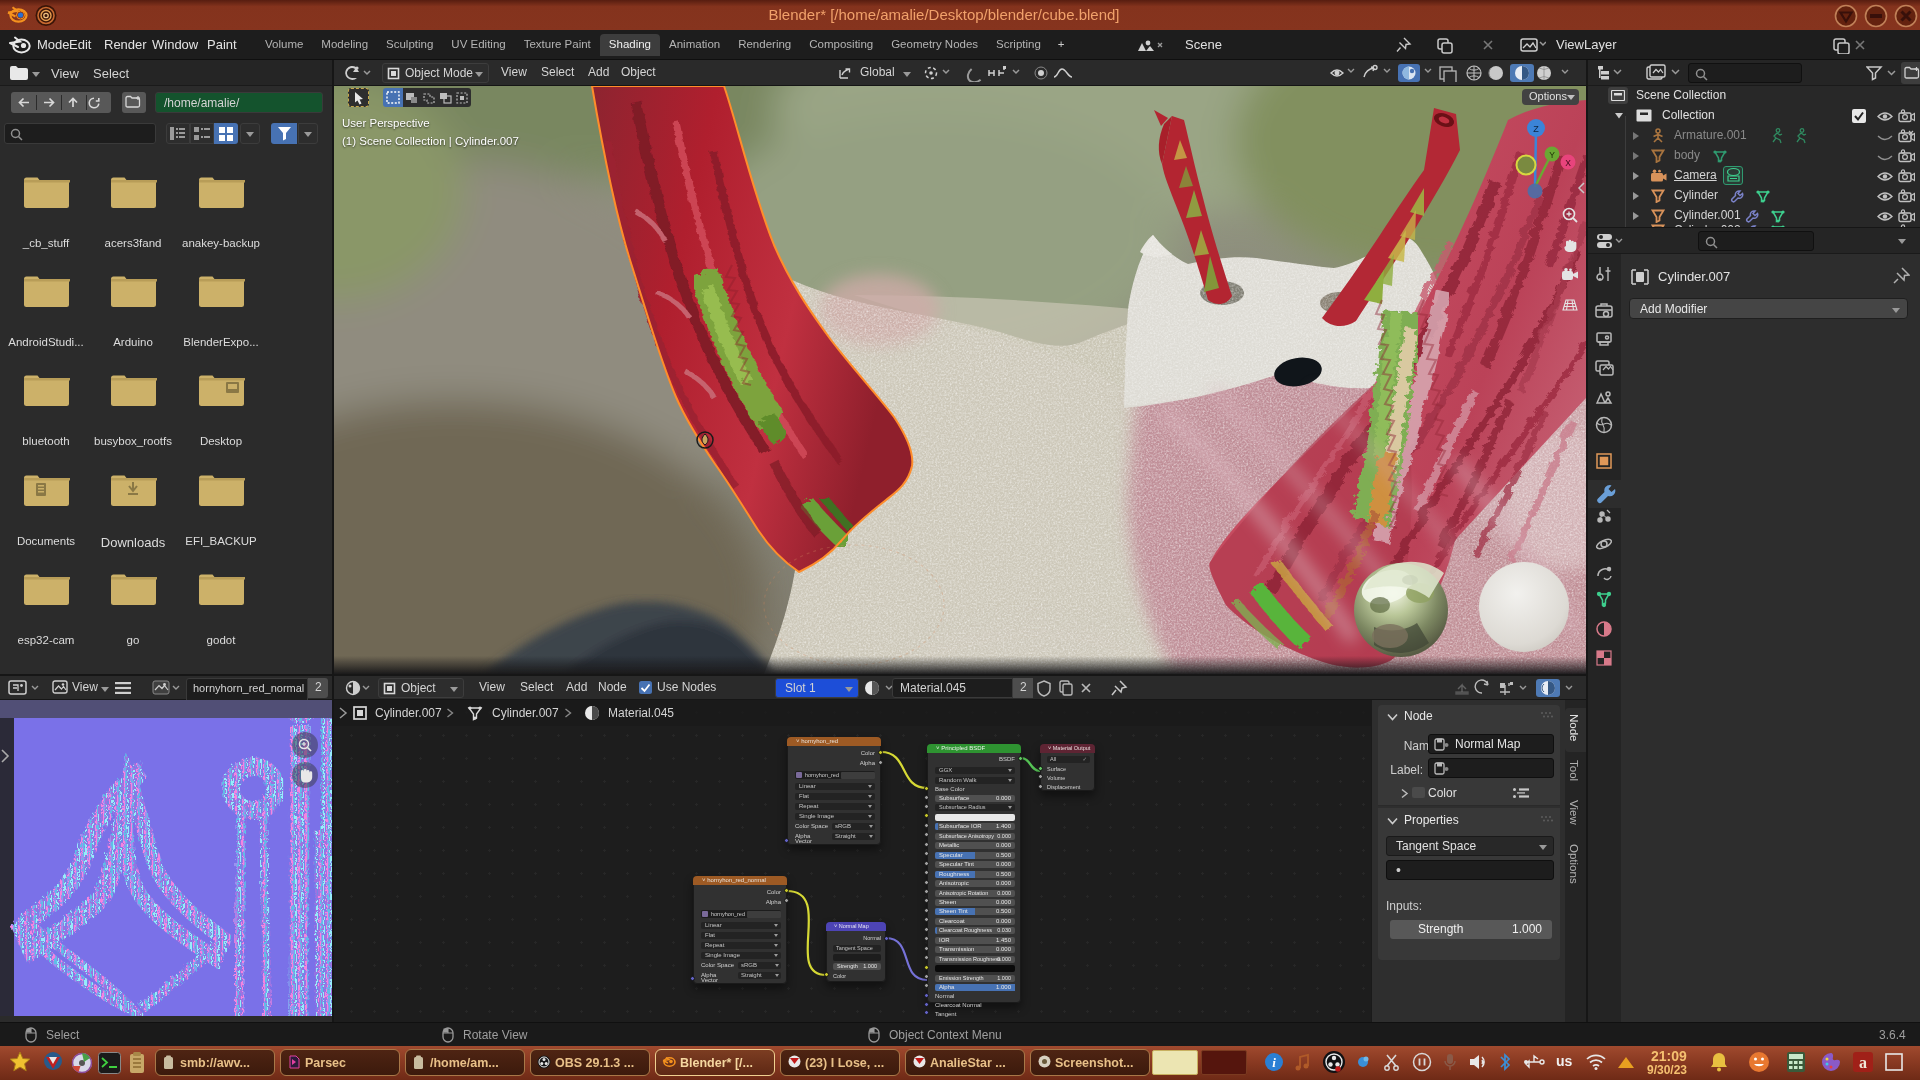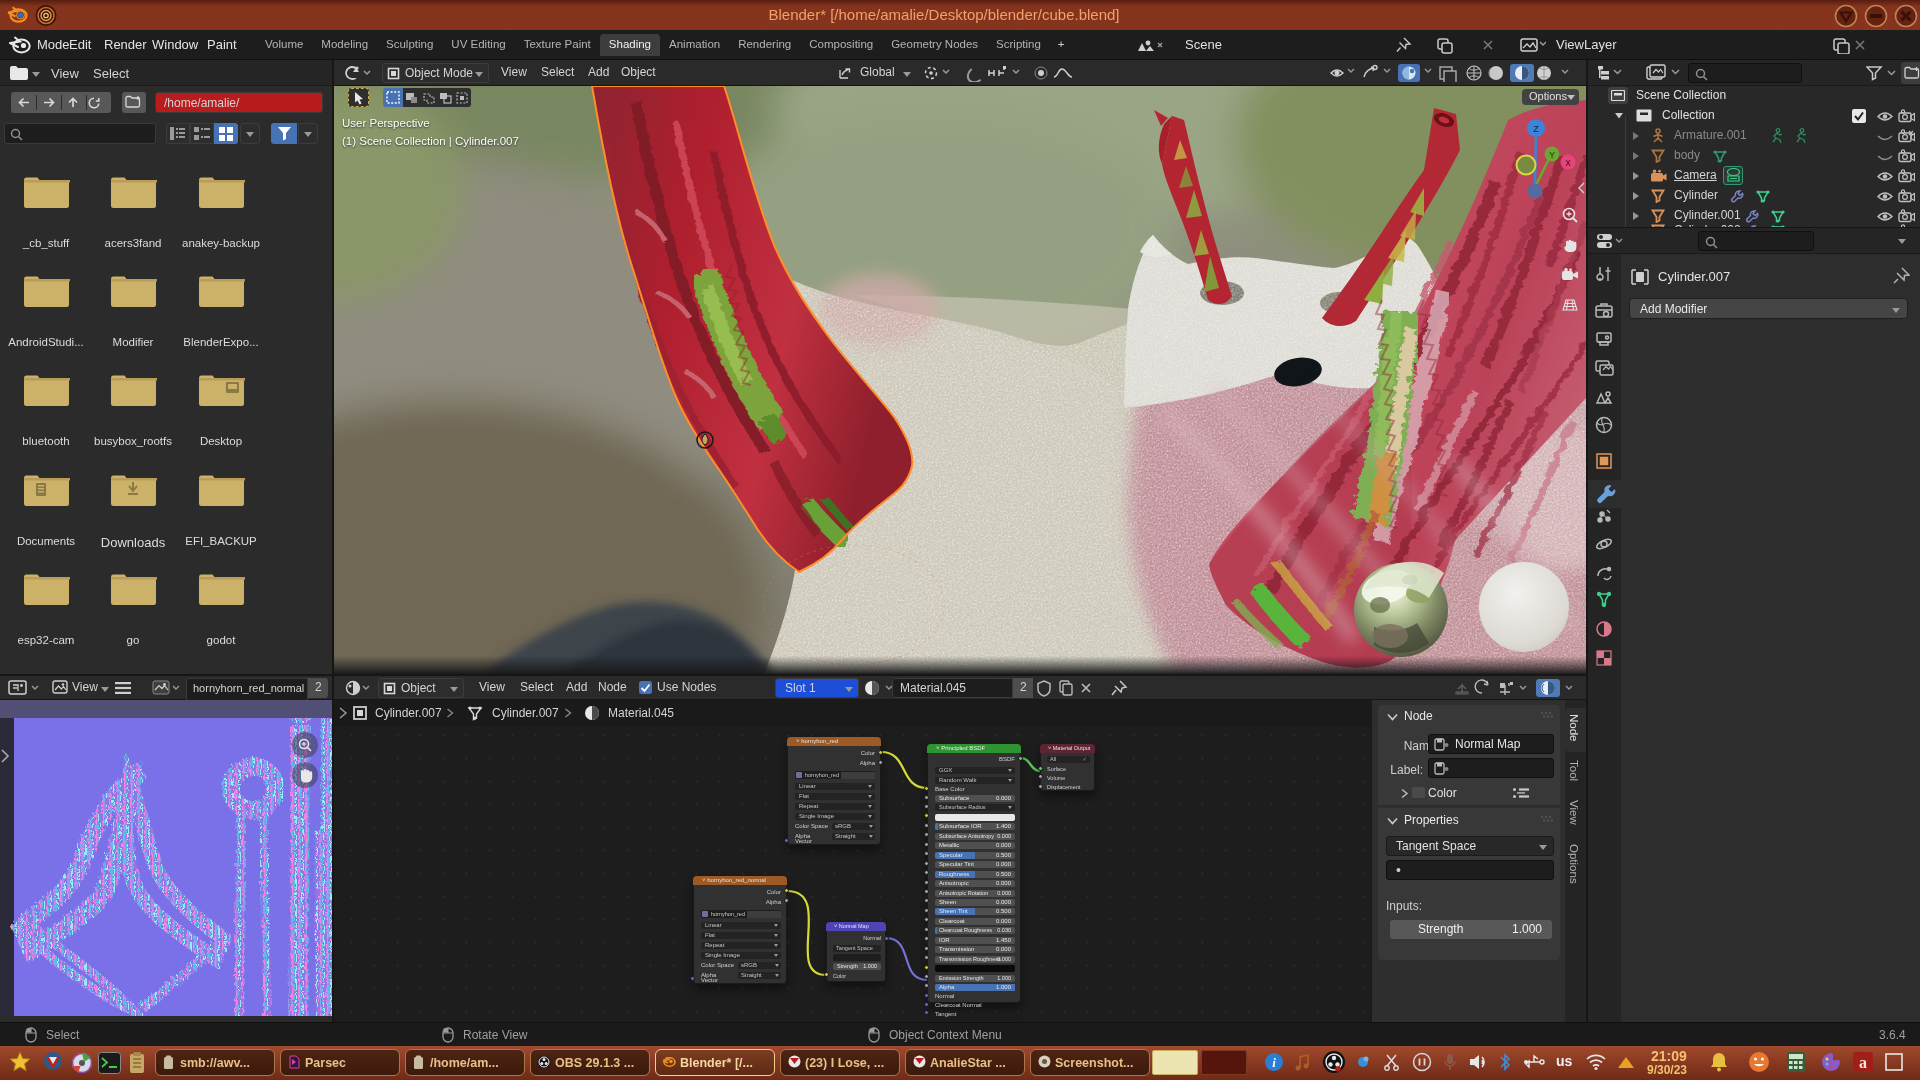--- a/index.html
+++ b/index.html
@@ -115,21 +115,21 @@
       <path d="M83 6.2 a4.8 4.8 0 1 0 4.8 5.4 m0-5.6 v3 h-3" stroke="#d8d8d8" stroke-width="1.6" fill="none"></path>
       <line x1="25.5" y1="3" x2="25.5" y2="18" stroke="#2b2b2b" stroke-width="1"></line>
       <line x1="50.5" y1="3" x2="50.5" y2="18" stroke="#2b2b2b" stroke-width="1"></line>
       <line x1="75.5" y1="3" x2="75.5" y2="18" stroke="#2b2b2b" stroke-width="1"></line>
     </svg>
     <div class="abs" style="left:122px;top:5px;width:24px;height:21px;background:#585858;border-radius:3px;"></div>
     <svg class="abs" style="left:125px;top:8px" width="18" height="15" viewBox="0 0 18 15">
           <path d="M1 3 q0-1.5 1.5-1.5 h3 l1.5 1.5 h6 q1.5 0 1.5 1.5 v6 q0 1.5-1.5 1.5 h-10.5 q-1.5 0-1.5-1.5 Z" fill="none" stroke="#d8d8d8" stroke-width="1.3"></path>
           <path d="M13 1 v4 m-2-2 h4" stroke="#d8d8d8" stroke-width="1.2"></path>
         </svg>
-    <div class="abs" style="left:155px;top:5px;width:168px;height:21px;background:#b91c1c;border-radius:3px;border:1px solid #3a3a3a;">
+    <div class="abs" style="left:155px;top:5px;width:168px;height:21px;background:#14532d;border-radius:3px;border:1px solid #3a3a3a;">
           <span class="txt" style="position:absolute;left:8px;top:3px;">/home/amalie/</span>
         </div>
   </div>
 
   <div class="abs" style="left:0;top:58px;width:332px;height:31px;background:#2b2b2b;">
     <div class="abs" style="left:4px;top:5px;width:152px;height:21px;background:#1d1d1d;border-radius:3px;border:1px solid #3a3a3a;">
       <svg style="position:absolute;left:5px;top:4px" width="13" height="13" viewBox="0 0 13 13">
             <circle cx="5.5" cy="5.5" r="4" fill="none" stroke="#909090" stroke-width="1.5"></circle>
             <line x1="8.5" y1="8.5" x2="12" y2="12" stroke="#909090" stroke-width="1.5"></line>
           </svg>
@@ -190,21 +190,21 @@
   <div class="txt abs" style="left:221px;top:88px;transform:translateX(-50%);font-size:11.5px;color:#dcdcdc;">anakey-backup</div>
   <svg class="abs" style="left:23px;top:124px" width="47" height="37" viewBox="0 0 47 37">
           <path d="M1 6 q0-2.5 2.5-2.5 h11 l2 2.5 h27 q2.5 0 2.5 2.5 v23 q0 2.5-2.5 2.5 h-40 q-2.5 0-2.5-2.5 Z" fill="#ccb169"></path>
           <rect x="1" y="6" width="46" height="2.5" fill="#b89d58"></rect>
         </svg>
   <div class="txt abs" style="left:46px;top:187px;transform:translateX(-50%);font-size:11.5px;color:#dcdcdc;">AndroidStudi...</div>
   <svg class="abs" style="left:110px;top:124px" width="47" height="37" viewBox="0 0 47 37">
           <path d="M1 6 q0-2.5 2.5-2.5 h11 l2 2.5 h27 q2.5 0 2.5 2.5 v23 q0 2.5-2.5 2.5 h-40 q-2.5 0-2.5-2.5 Z" fill="#ccb169"></path>
           <rect x="1" y="6" width="46" height="2.5" fill="#b89d58"></rect>
         </svg>
-  <div class="txt abs" style="left:133px;top:187px;transform:translateX(-50%);font-size:11.5px;color:#dcdcdc;">Modifier</div>
+  <div class="txt abs" style="left:133px;top:187px;transform:translateX(-50%);font-size:11.5px;color:#dcdcdc;">Arduino</div>
   <svg class="abs" style="left:198px;top:124px" width="47" height="37" viewBox="0 0 47 37">
           <path d="M1 6 q0-2.5 2.5-2.5 h11 l2 2.5 h27 q2.5 0 2.5 2.5 v23 q0 2.5-2.5 2.5 h-40 q-2.5 0-2.5-2.5 Z" fill="#ccb169"></path>
           <rect x="1" y="6" width="46" height="2.5" fill="#b89d58"></rect>
         </svg>
   <div class="txt abs" style="left:221px;top:187px;transform:translateX(-50%);font-size:11.5px;color:#dcdcdc;">BlenderExpo...</div>
   <svg class="abs" style="left:23px;top:223px" width="47" height="37" viewBox="0 0 47 37">
           <path d="M1 6 q0-2.5 2.5-2.5 h11 l2 2.5 h27 q2.5 0 2.5 2.5 v23 q0 2.5-2.5 2.5 h-40 q-2.5 0-2.5-2.5 Z" fill="#ccb169"></path>
           <rect x="1" y="6" width="46" height="2.5" fill="#b89d58"></rect>
         </svg>
   <div class="txt abs" style="left:46px;top:286px;transform:translateX(-50%);font-size:11.5px;color:#dcdcdc;">bluetooth</div>

